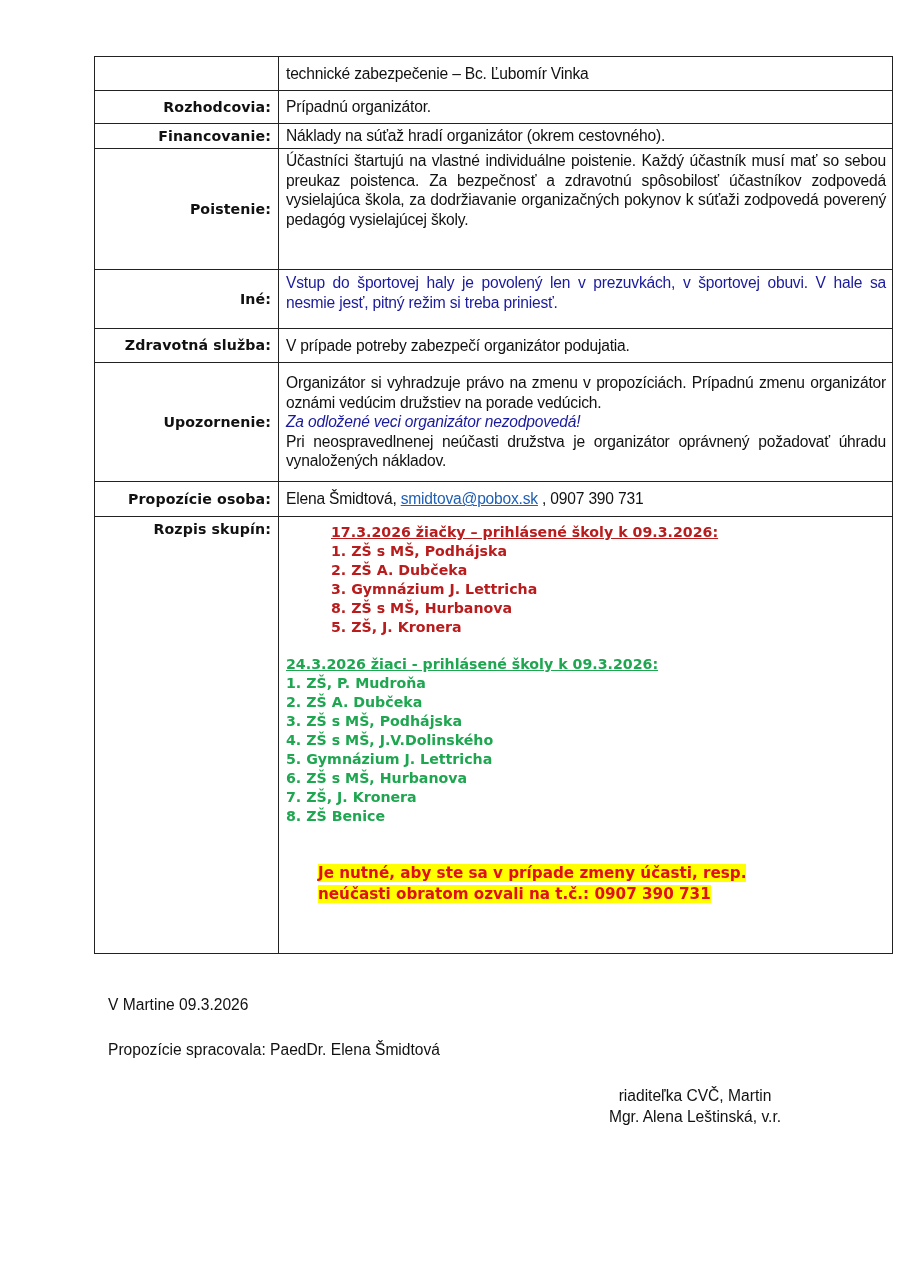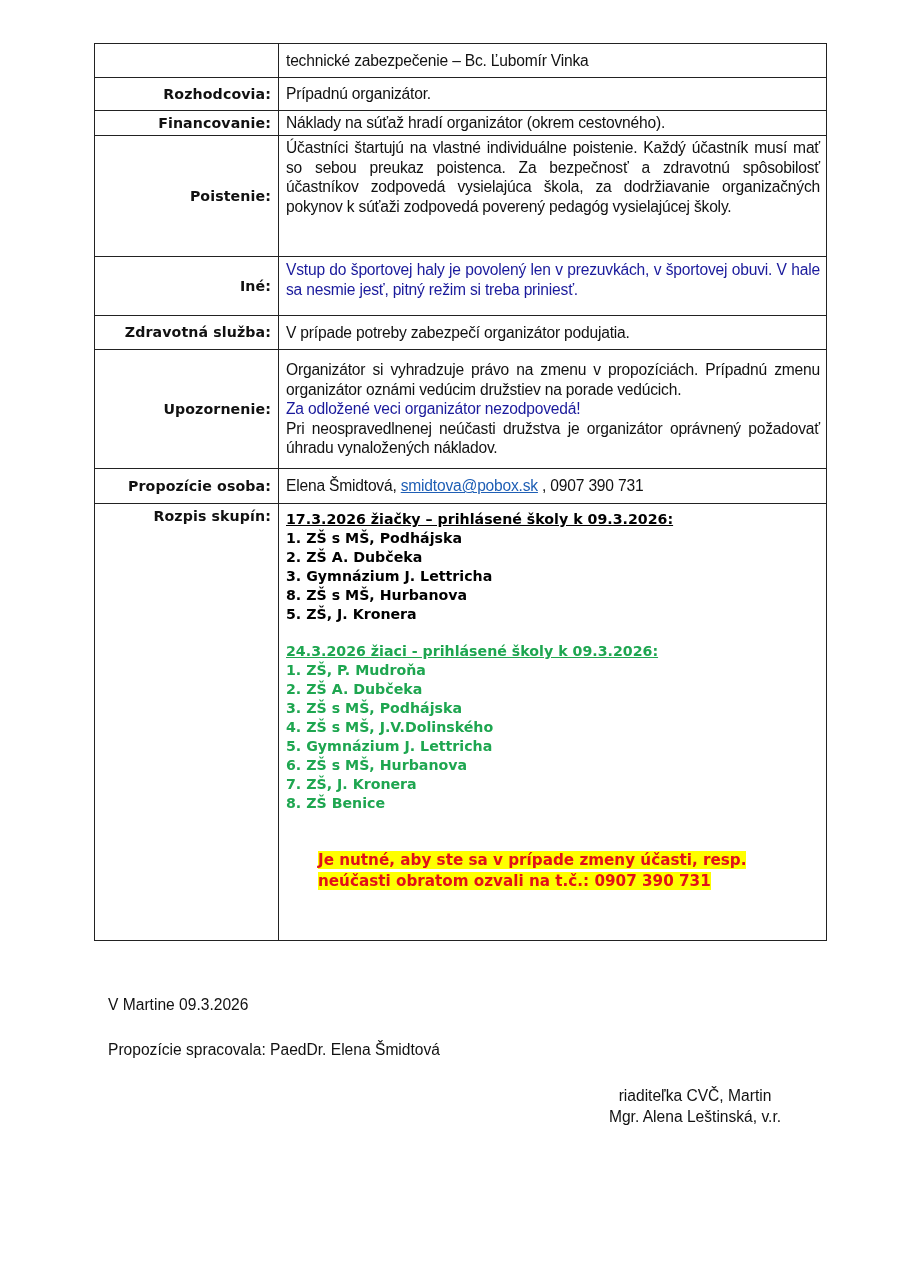--- a/index.html
+++ b/index.html
@@ -1,32 +1,32 @@
 <!DOCTYPE html>
 <html><head>
 <meta charset="utf-8">
 <style>
   html, body { margin: 0; padding: 0; background: #ffffff; }
   body { width: 905px; height: 1280px; position: relative; overflow: hidden;
          font-family: "DejaVu Sans", sans-serif; color: #111; }
-  .tbl { position: absolute; left: 94px; top: 43px; width: 733px;
+  .tbl { position: absolute; left: 94px; top: 56px; width: 799px;
          border-collapse: collapse; table-layout: fixed; }
   .tbl td { border: 1px solid #222; padding: 0 6px; vertical-align: middle;
             font-size: 14.2px; line-height: 19px; }
   .tbl td.label { width: 170px; text-align: right; font-weight: bold;
                   padding-right: 7px; letter-spacing: 0.1px; }
   .tbl td.val { text-align: justify; padding-left: 7px; padding-right: 6px;
                 font-family: "Liberation Sans", sans-serif; font-size: 15.6px; line-height: 19.6px;
                 letter-spacing: -0.2px; }
   .blue { color: #1a1a9c; }
-  .ital { }
+  .ital { font-style: italic; }
   .link { color: #1f5fb5; text-decoration: underline; }
   td.top { vertical-align: top; padding-top: 6px; }
   .groups { font-size: 13.3px; line-height: 18.3px; font-weight: bold; padding-top: 14px; }
-  .red { color: #000000; }
+  .red { color: #b91c1c; margin-left: 45px; }
   .green { color: #1ea650; }
   .ul { text-decoration: underline; }
   .gap { height: 18px; }
   .warn { color: #e0101a; font-weight: bold; font-size: 15.2px; line-height: 21px; margin-top: 37px; margin-left: 32px; }
   .warn span { background: #ffff00; }
   .foot { position: absolute; left: 108px; font-family: "Liberation Sans", sans-serif;
           font-size: 15.6px; color: #111; }
   .sign { position: absolute; left: 560px; width: 270px; text-align: center;
           font-family: "Liberation Sans", sans-serif; font-size: 15.6px; line-height: 21px; color: #111; }
 </style>

